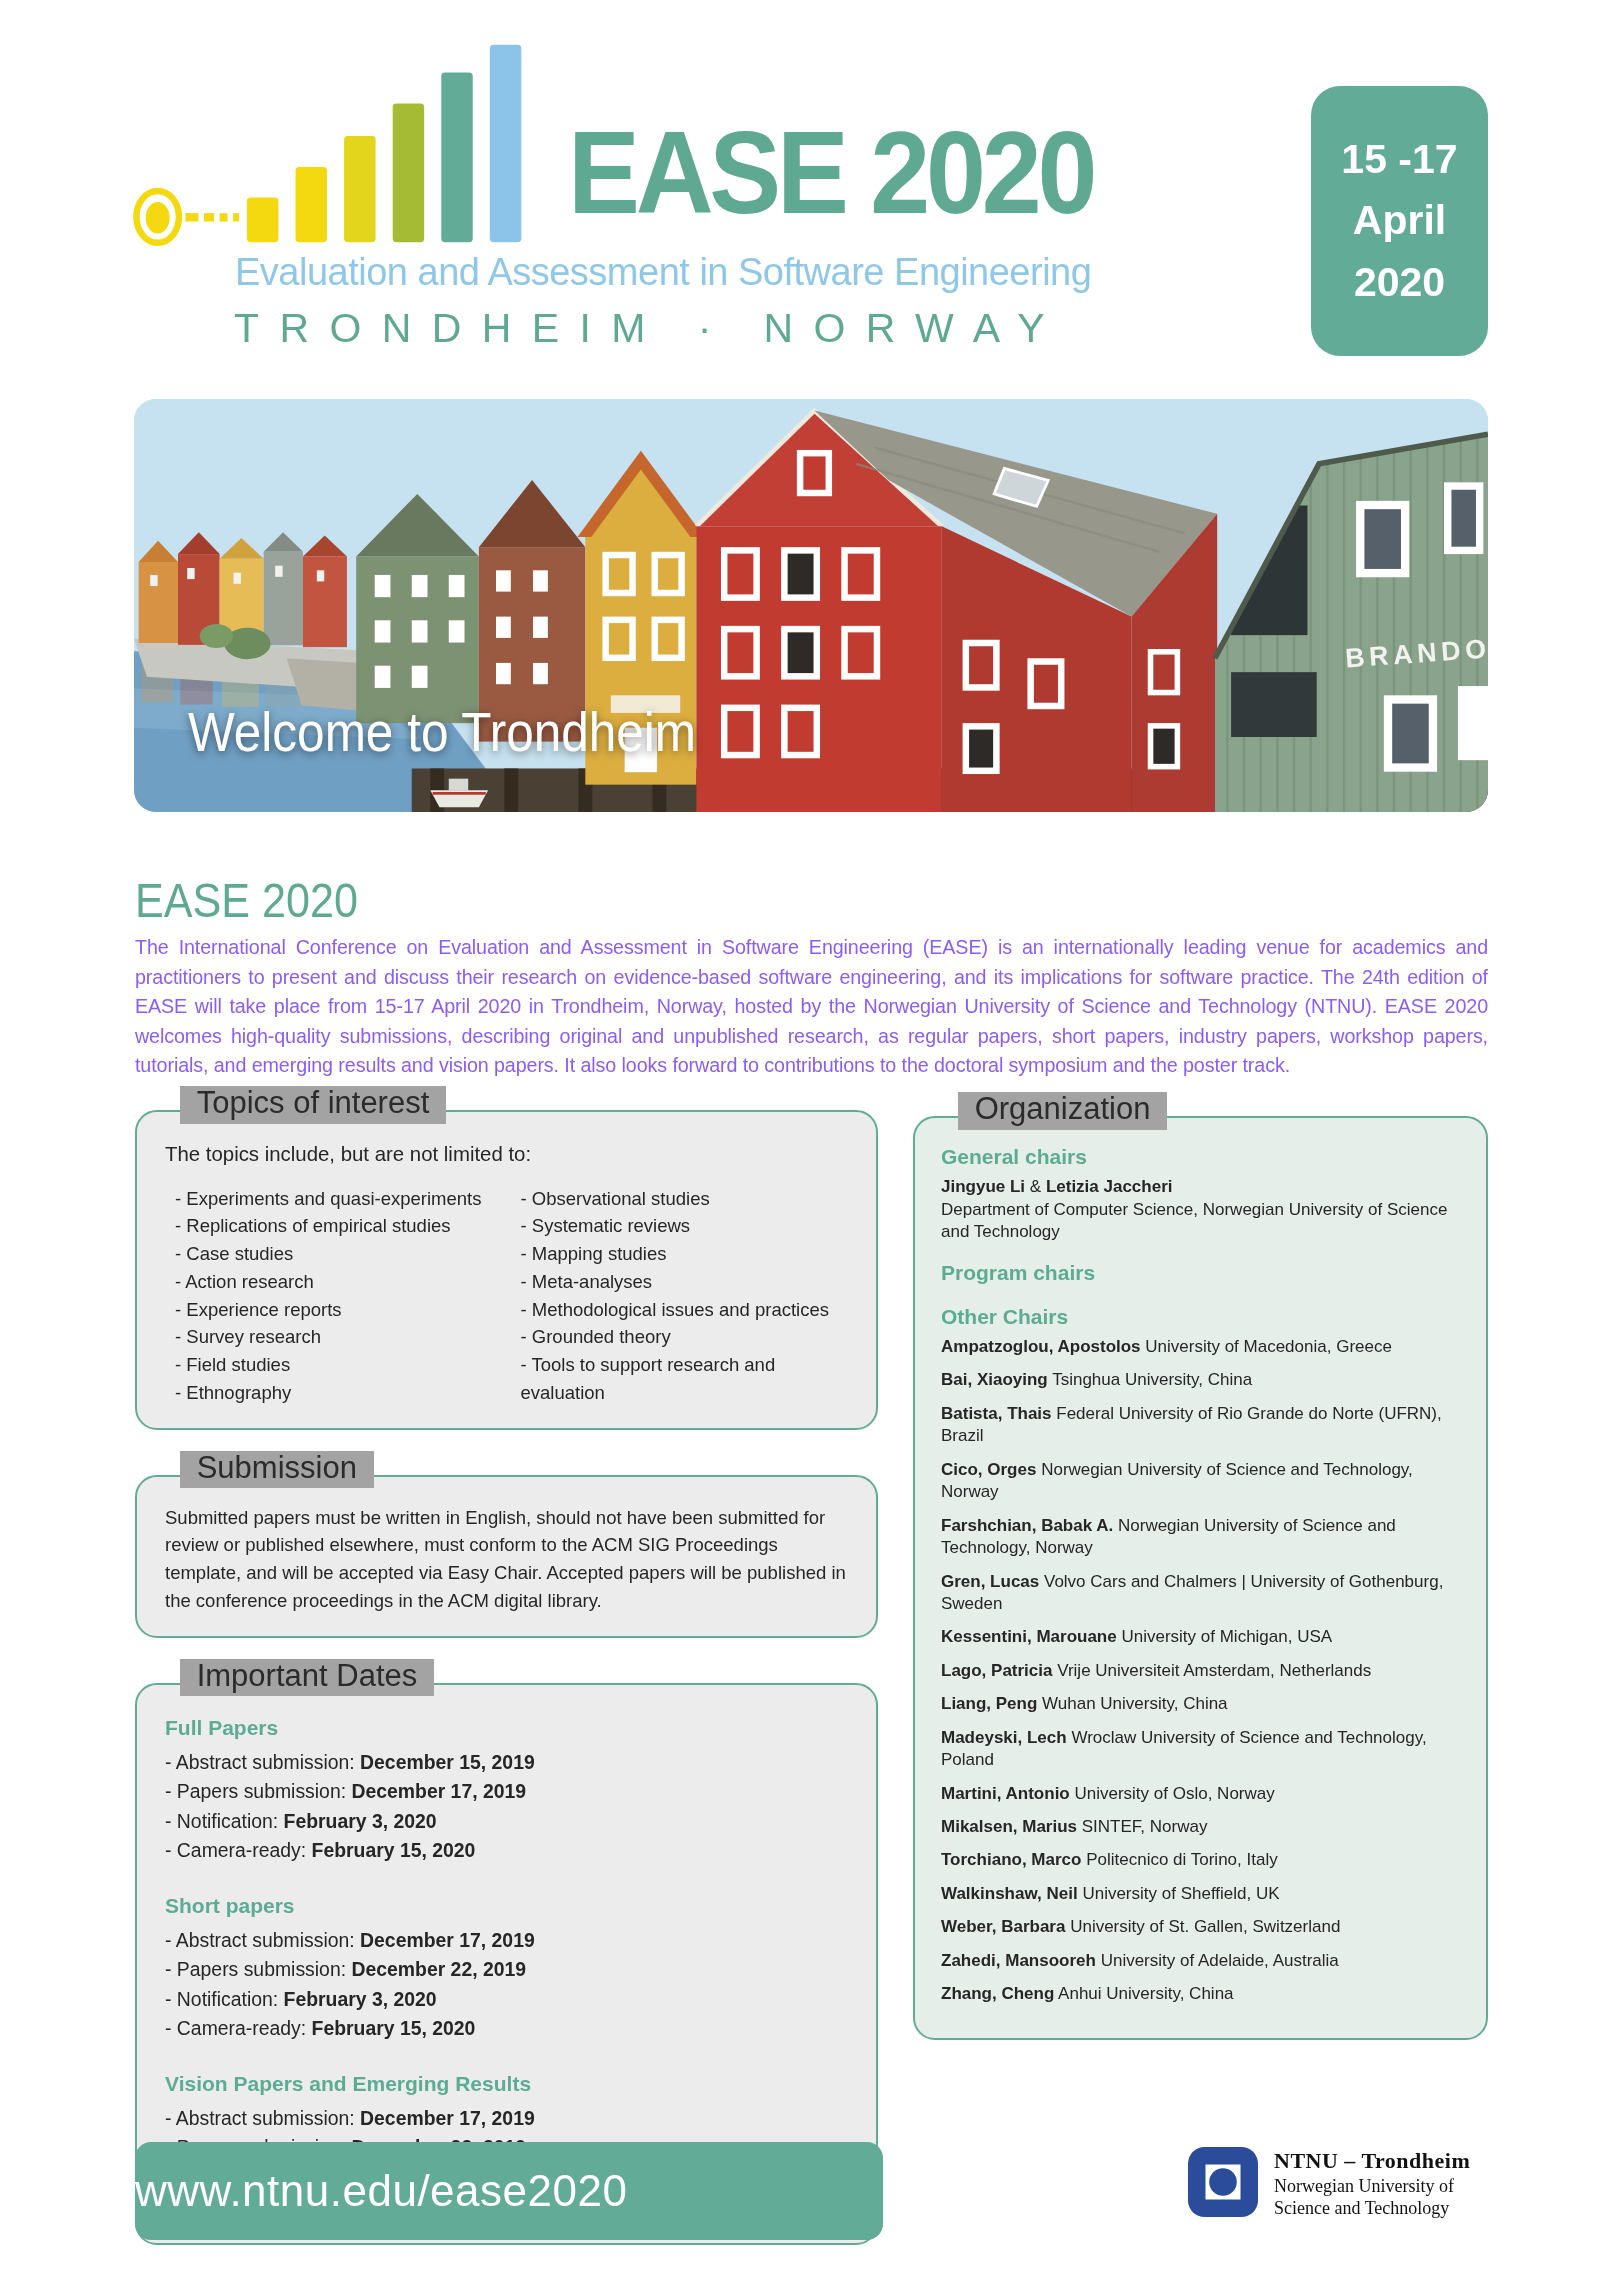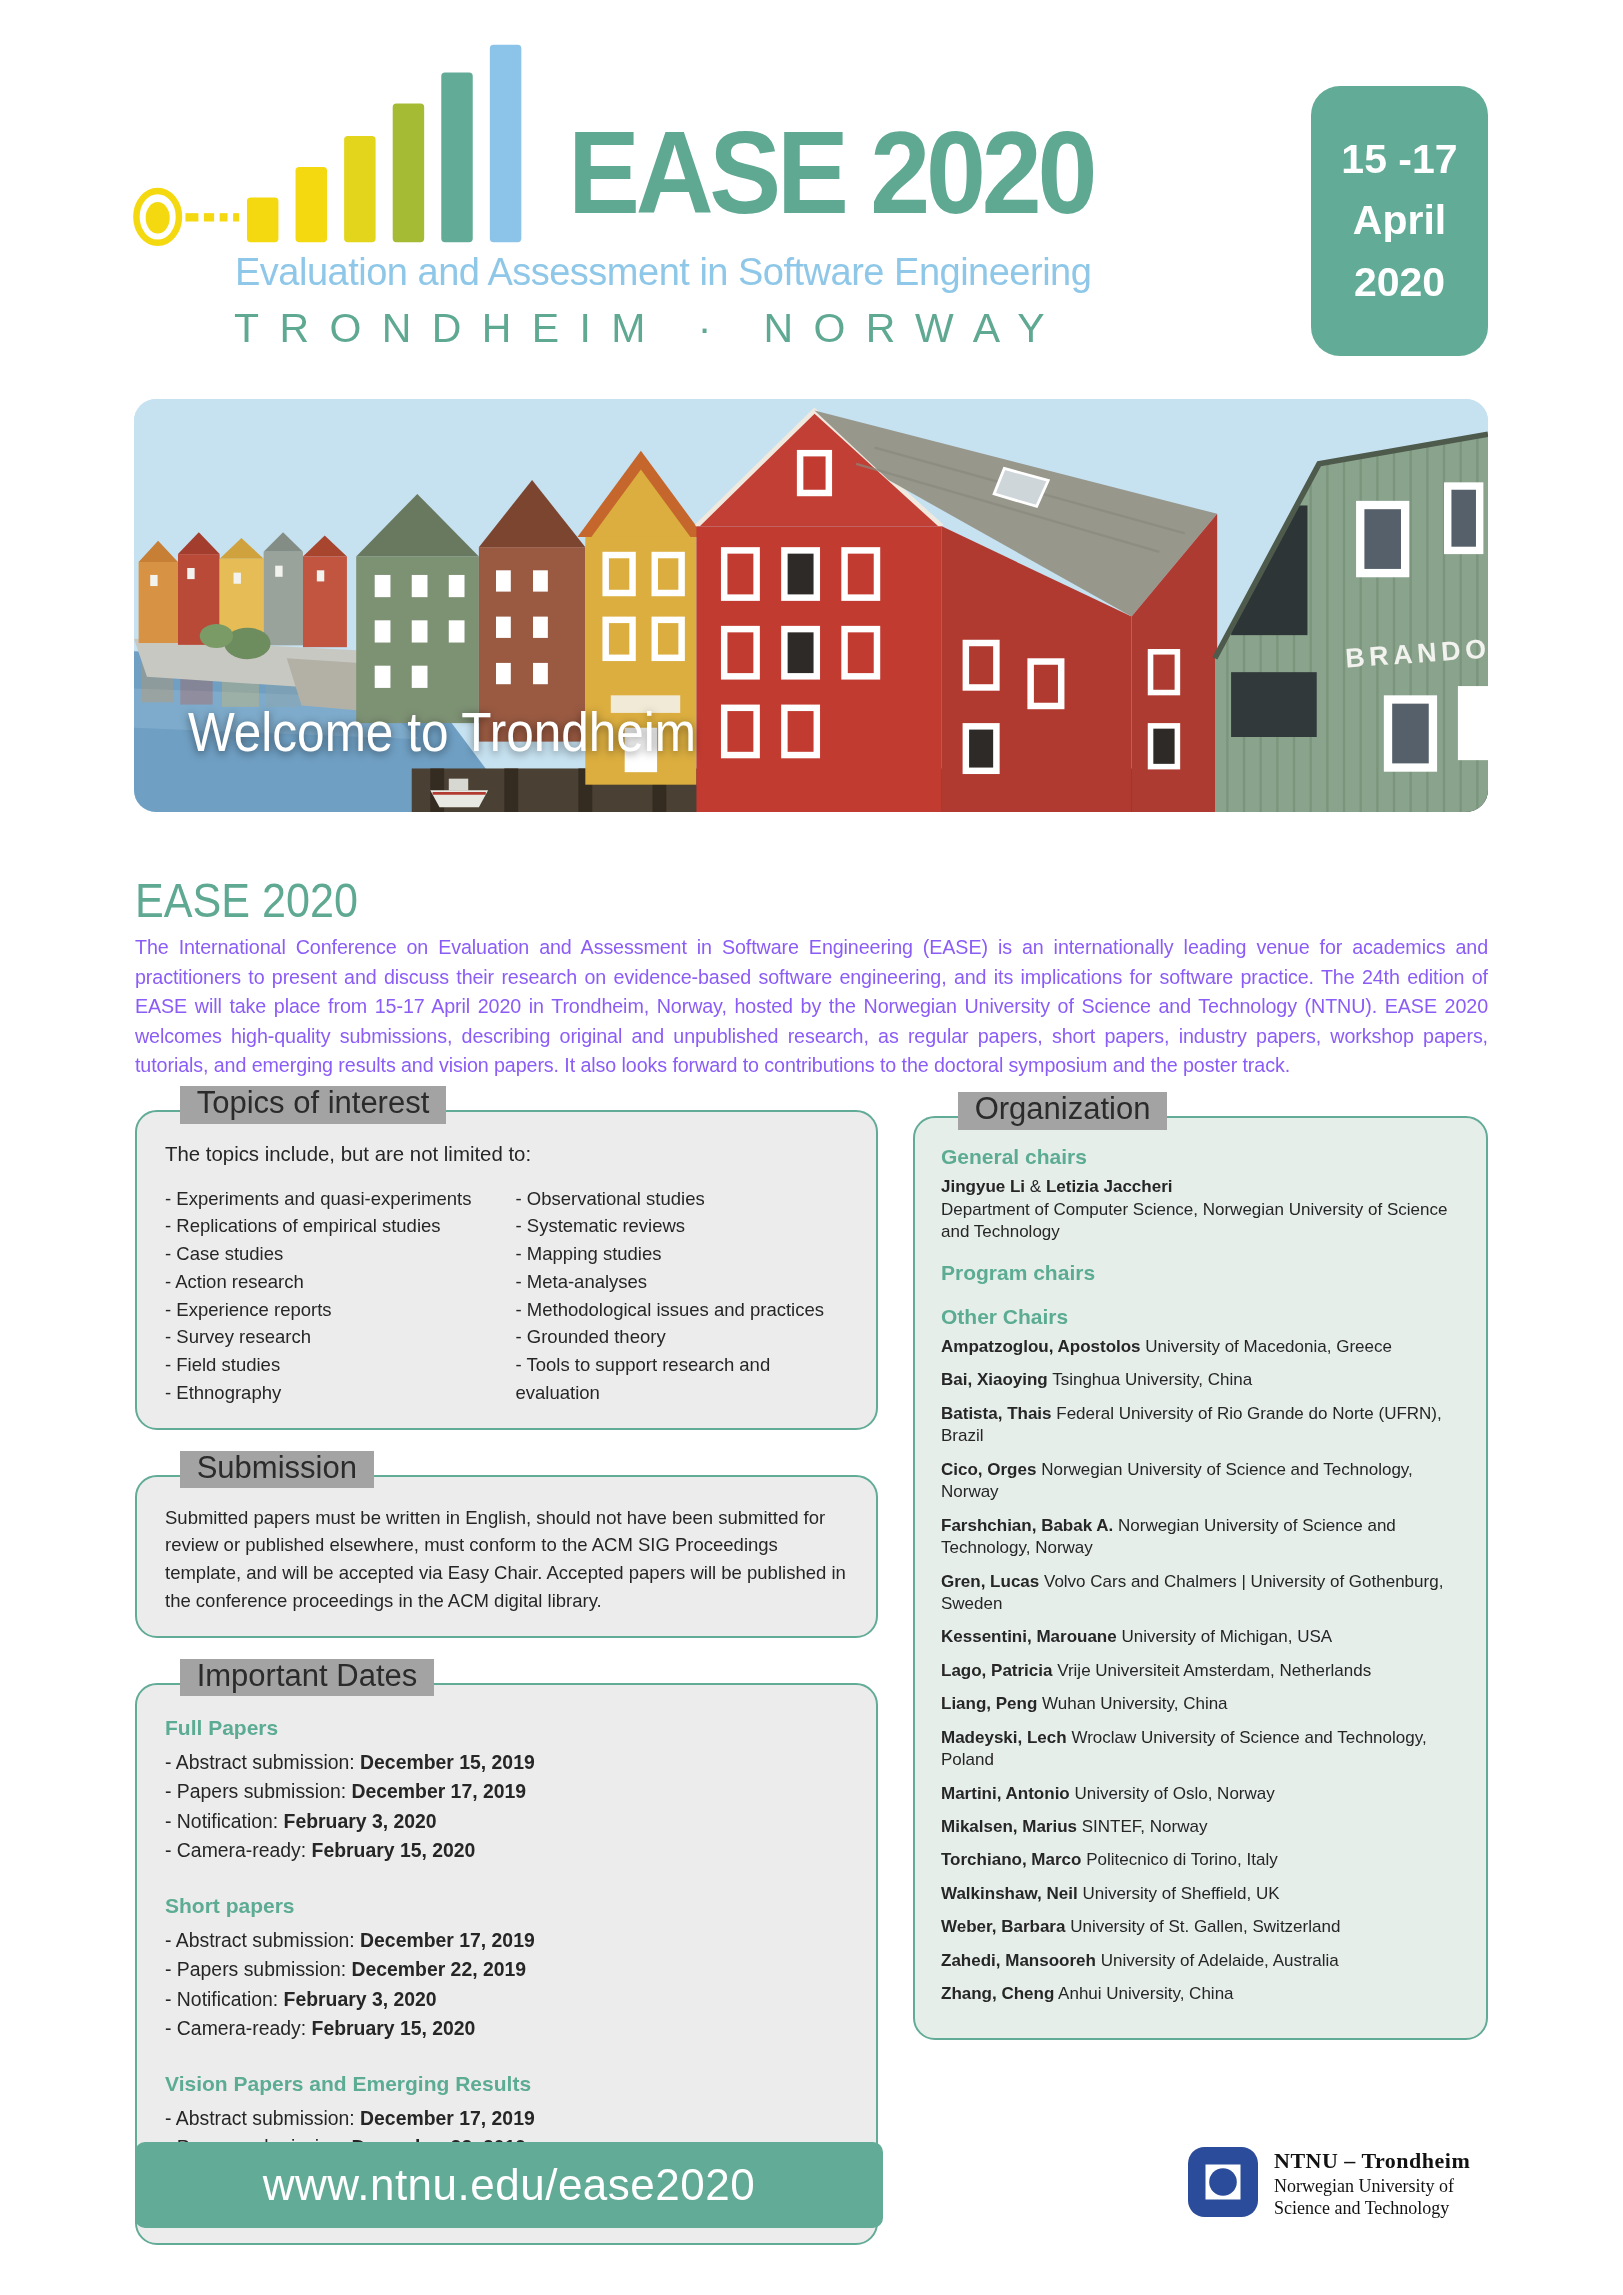--- a/index.html
+++ b/index.html
@@ -38,43 +38,43 @@
   .col-left{position:absolute;left:135px;top:1110px;width:743px;}
   .col-right{position:absolute;left:913px;top:1116px;width:575px;}
 
   .panel{position:relative;border:2.8px solid #62ab96;border-radius:22px;background:#ececec;}
   .panel.mt{margin-top:45px;}
   .panel-title{position:absolute;top:-26px;left:43px;background:#a3a3a3;padding:0 16.7px 3.7px;
                font-size:31px;color:#2b2b2b;white-space:nowrap;line-height:1.1;}
   .panel-body{padding:27px 25px 21px 28px;font-size:19.4px;line-height:1.5;color:#262626;}
 
   .topics-lead{font-size:20.4px;margin-bottom:15px;}
-  .topics-cols{display:flex;gap:15px;}
+  .topics-cols{display:flex;gap:15px;margin-left:10px;}
   .topics-col{flex:1 1 50%;}
   .topic-item{font-size:18.5px;line-height:1.5;}
 
   .submission-text{font-size:18.5px;line-height:1.5;}
   .highlight{color:#d0112b;font-size:18.5px;line-height:1.5;margin-top:4.6px;}
 
   .date-section{margin-bottom:24px;}
   .date-section:last-child{margin-bottom:0;}
   .teal-head{color:#5cab93;font-weight:bold;font-size:21px;margin-bottom:4.6px;}
   .date-item{font-size:19.4px;line-height:1.52;}
   .date-item b{font-weight:bold;}
 
   .org-panel{background:#e6eeea;}
   .org-body{padding:25px 22px 21px 26px;font-size:17px;line-height:1.32;color:#262626;}
   .org-head{color:#5cab93;font-weight:bold;font-size:21px;margin:15.7px 0 5.6px;}
   .org-head.first{margin-top:0;}
   .org-entry{margin-bottom:11px;}
   .org-aff{margin-bottom:1.9px;}
 
   
-  .url-btn{position:absolute;left:135px;top:2142px;width:748px;height:86px;background:#62ab96;
-           border-radius:10px;display:flex;align-items:center;justify-content:center;
+  .url-btn{position:absolute;left:135px;top:2142px;width:748px;height:98px;background:#62ab96;
+           border-radius:16px;display:flex;align-items:center;justify-content:flex-start;
            color:#fff;font-size:44px;letter-spacing:0.5px;}
   .ntnu{position:absolute;left:1188px;top:2147px;display:flex;align-items:flex-start;gap:16px;}
   .ntnu-text{font-family:"Liberation Serif","DejaVu Serif",serif;color:#111;}
   .ntnu-line1{font-weight:bold;font-size:22px;line-height:1.25;letter-spacing:0.5px;}
   .ntnu-line2,.ntnu-line3{font-size:18px;line-height:1.26;}
 </style>
 </head>
 <body>
 
 <div class="page">

